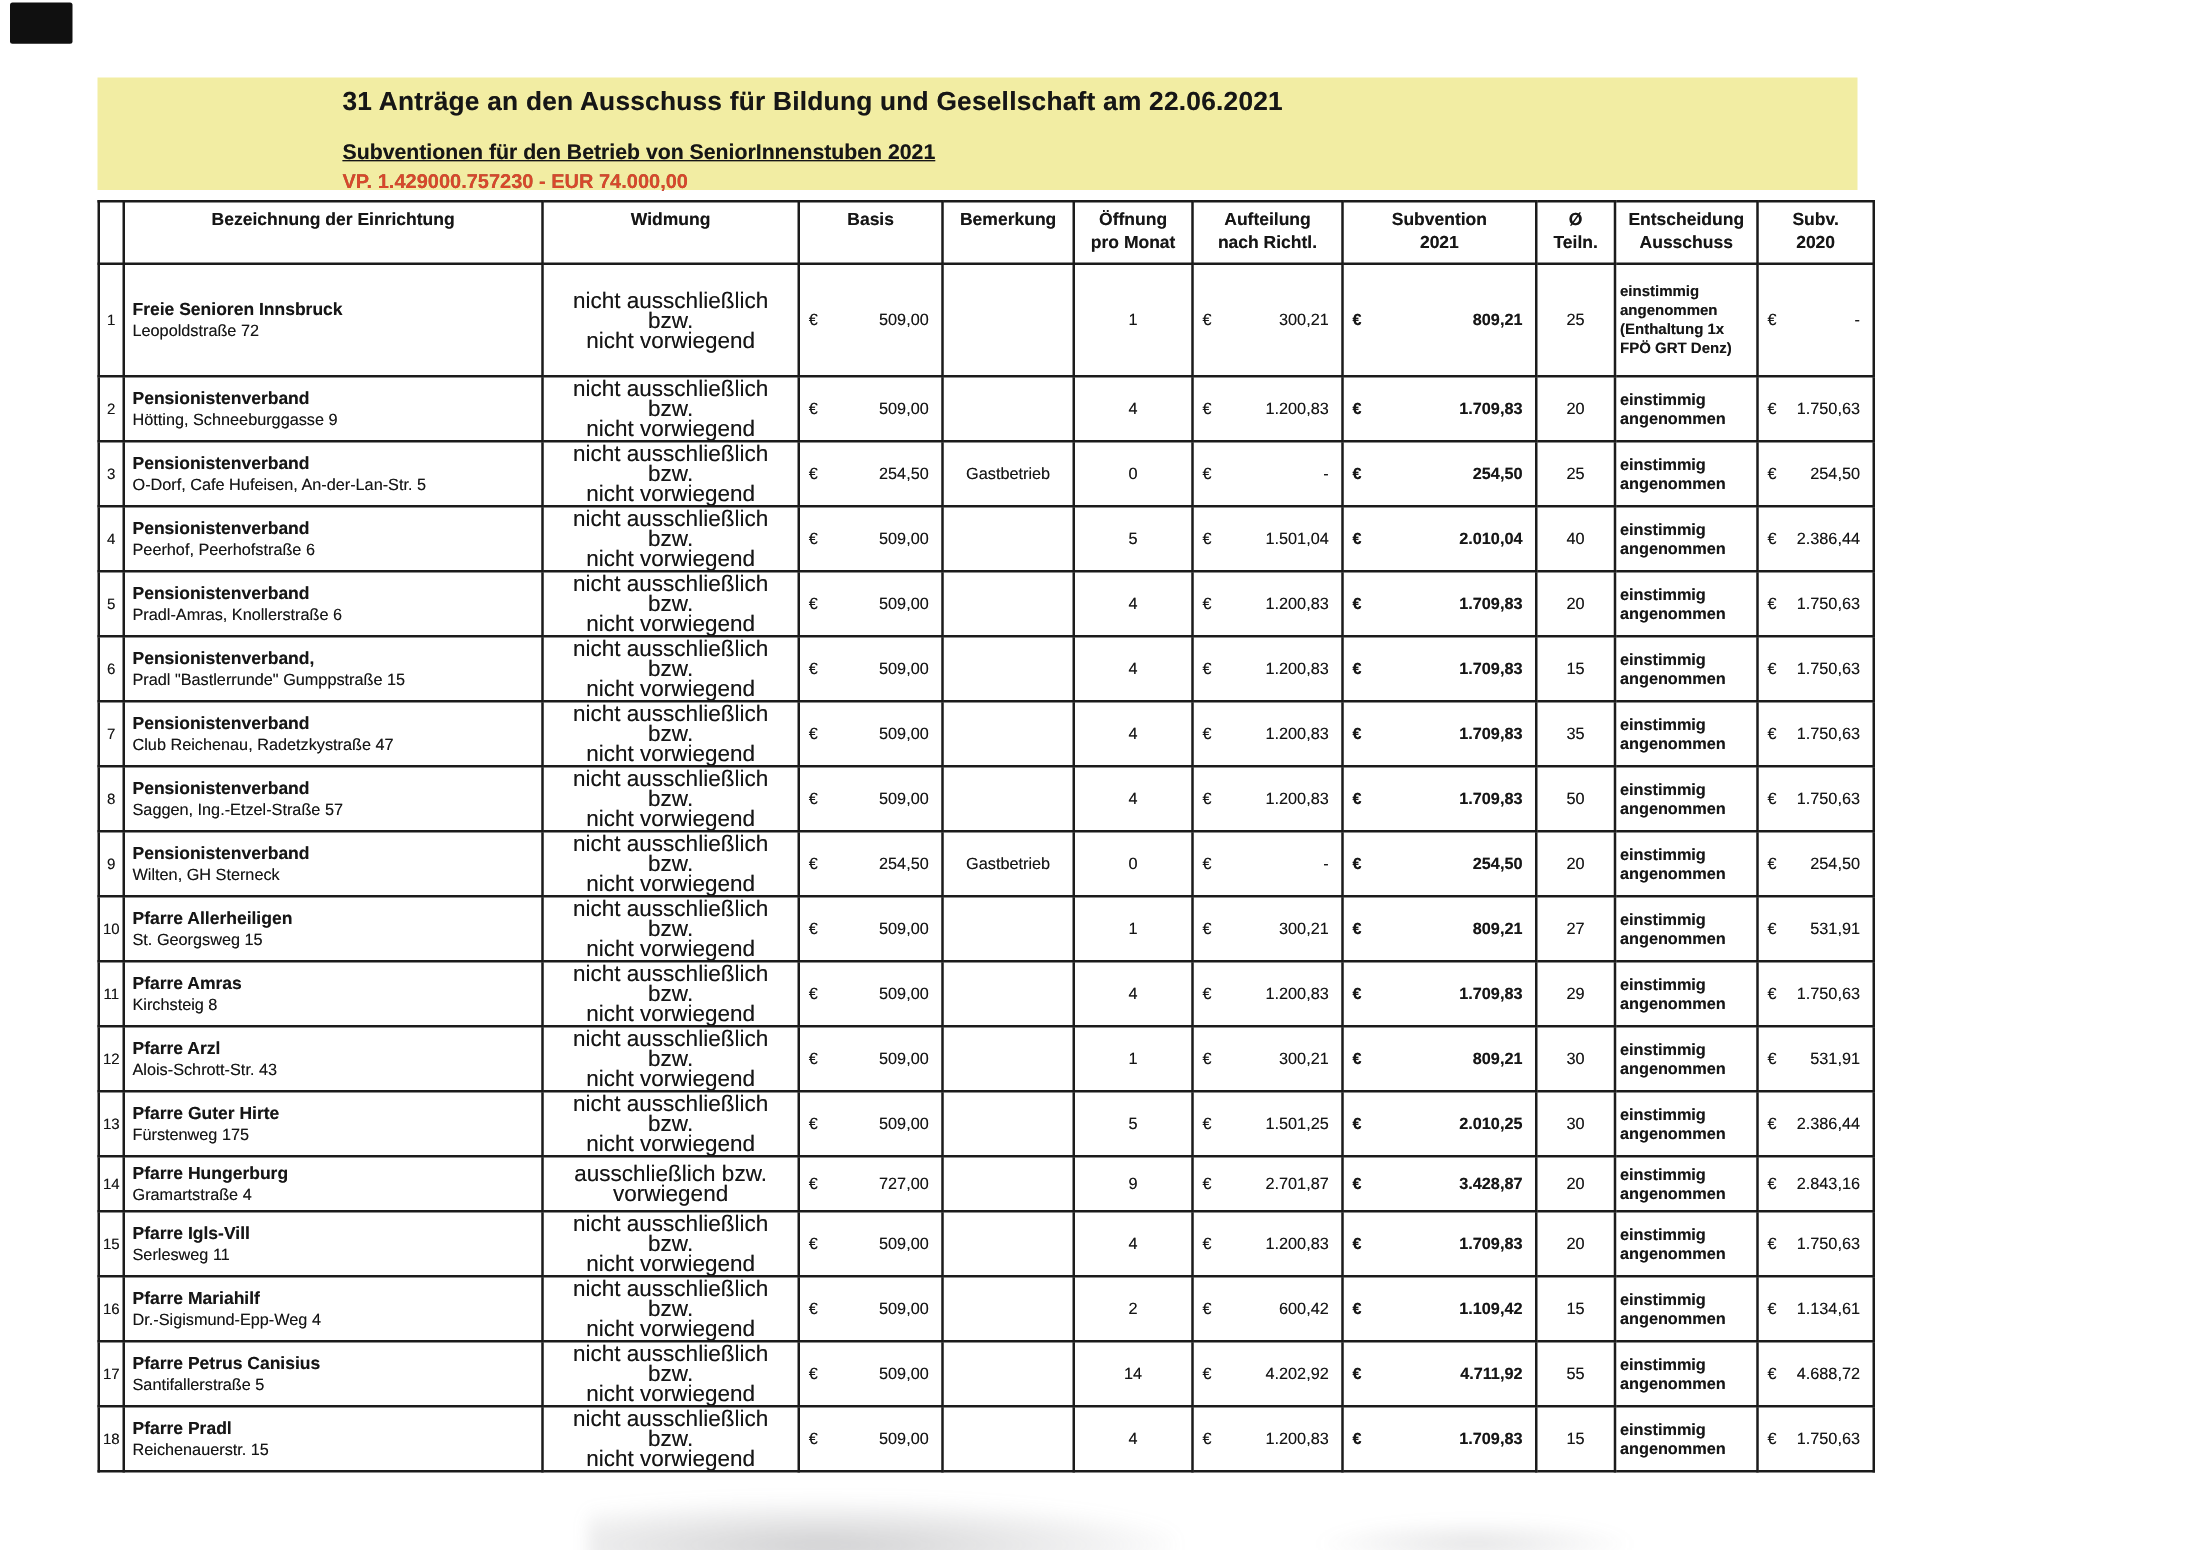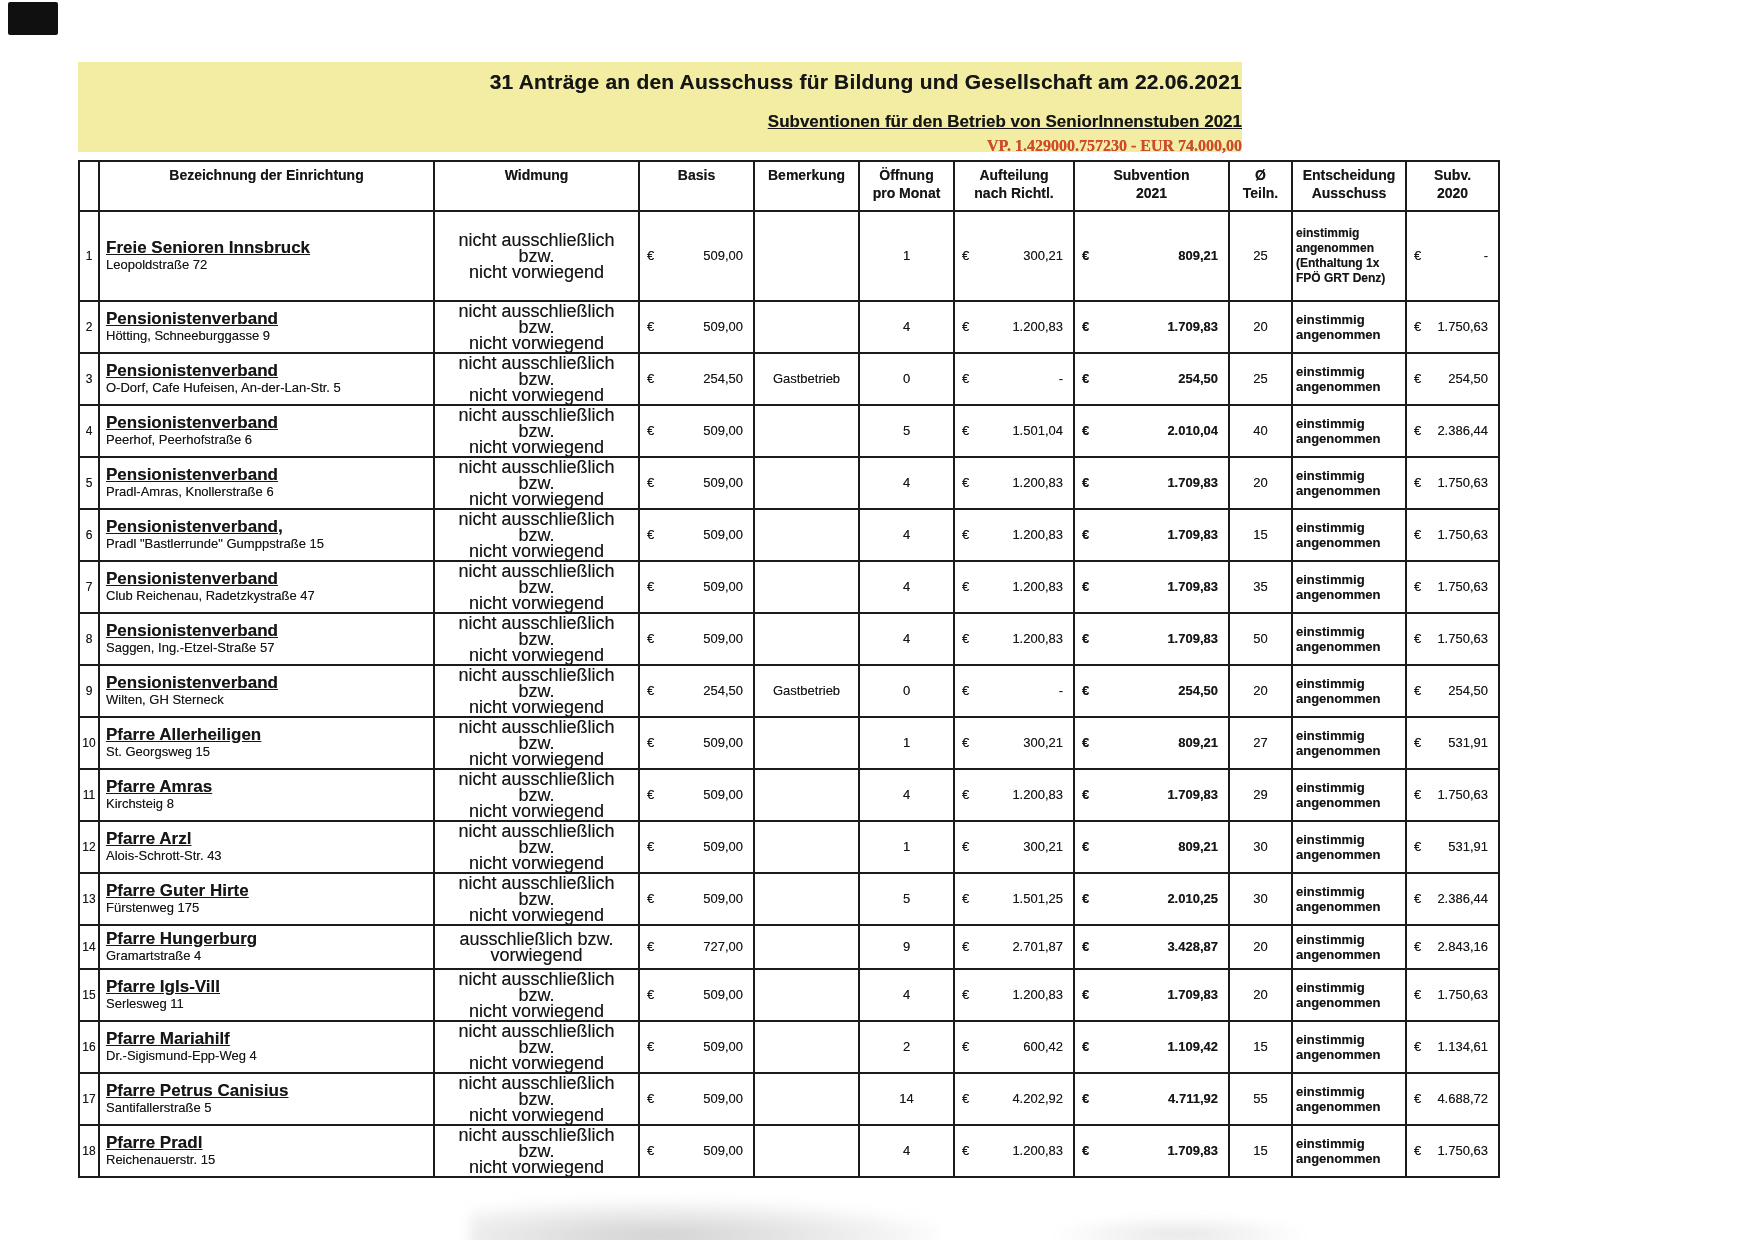--- a/index.html
+++ b/index.html
@@ -14,41 +14,41 @@
   .artifact-corner{position:absolute;left:8px;top:2px;width:50px;height:33px;background:#101010;border-radius:2px;}
   .artifact-smudge{position:absolute;left:470px;top:1200px;width:470px;height:60px;
     background:radial-gradient(ellipse at 40% 60%,rgba(90,90,95,0.28),rgba(120,120,125,0.10) 55%,rgba(255,255,255,0) 75%);
     filter:blur(6px);}
   .artifact-smudge2{position:absolute;left:1050px;top:1215px;width:260px;height:40px;
     background:radial-gradient(ellipse,rgba(100,100,105,0.16),rgba(255,255,255,0) 70%);
     filter:blur(5px);}
 
   
   .band{
-    position:absolute;left:78px;top:62px;width:1164px;height:90px;
-    box-sizing:border-box;text-align:right;padding-top:7px;padding-left:196px;
+    position:absolute;left:78px;top:62px;width:1408px;height:90px;
+    box-sizing:border-box;text-align:left;padding-top:7px;padding-left:196px;
   }
   .band .t1{font-size:21px;font-weight:bold;letter-spacing:0.2px;line-height:26px;}
   .band .t2{font-size:17px;font-weight:bold;text-decoration:underline;line-height:25px;margin-top:14px;}
   .band .t3{font-size:16px;font-weight:bold;line-height:24px;}
 
   
   .tbl-wrap{position:absolute;left:78px;top:160px;width:1420px;}
   table{border-collapse:collapse;table-layout:fixed;width:1420px;
     border:2px solid #1b1b1b;}
   th,td{border:2px solid #1b1b1b;box-sizing:border-box;overflow:hidden;
     font-size:13px;line-height:16px;vertical-align:middle;padding:1px 3px;}
   thead th{height:50px;font-size:14px;font-weight:bold;vertical-align:top;
     padding-top:4px;white-space:pre-line;line-height:18px;text-align:center;margin-left:36px;}
   tbody tr{height:44px;}
   tbody tr:first-child{height:90px;}
   .pre{white-space:pre-line;}
   .c-nr{text-align:center;font-size:12px;padding:0;}
   .c-name{text-align:left;padding-left:6px;}
-  .c-name .nm{font-weight:bold;font-size:17px;line-height:17px;white-space:nowrap;text-decoration:underline;}
+  .c-name .nm{font-weight:bold;font-size:14px;line-height:17px;white-space:nowrap;}
   .c-name .ad{font-size:13px;line-height:17px;white-space:nowrap;}
   .c-widmung{text-align:center;font-size:18px;line-height:16px;}
   .c-amt{padding:0;}
   .c-amt .wrap{display:flex;justify-content:space-between;align-items:center;height:100%;}
   .c-amt .eur{padding-left:7px;}
   .c-amt .val{padding-right:10px;text-align:right;}
   .c-bem{text-align:center;}
   .c-off{text-align:center;}
   .c-sub .val,.c-sub .eur{font-weight:bold;}
   .c-teiln{text-align:center;margin-left:24px;}
@@ -60,21 +60,21 @@
 </head>
 <body>
 
 <div class="artifact-corner"></div>
 <div class="artifact-smudge"></div>
 <div class="artifact-smudge2"></div>
 
 <div class="band" id="title-band" style="background: rgb(242, 237, 163);">
   <div class="t1">31 Anträge an den Ausschuss für Bildung und Gesellschaft am 22.06.2021</div>
   <div class="t2">Subventionen für den Betrieb von SeniorInnenstuben 2021</div>
-  <div class="t3" id="vp-line" style="color: rgb(217, 71, 43); font-family: Liberation Serif, serif;">VP. 1.429000.757230 - EUR 74.000,00</div>
+  <div class="t3" id="vp-line" style="color: rgb(217, 71, 43);">VP. 1.429000.757230 - EUR 74.000,00</div>
 </div>
 
 <div class="tbl-wrap">
   <table>
     <colgroup>
       <col style="width:20px">
         <col style="width:335px">
         <col style="width:205px">
       <col style="width:115px">
         <col style="width:105px">

